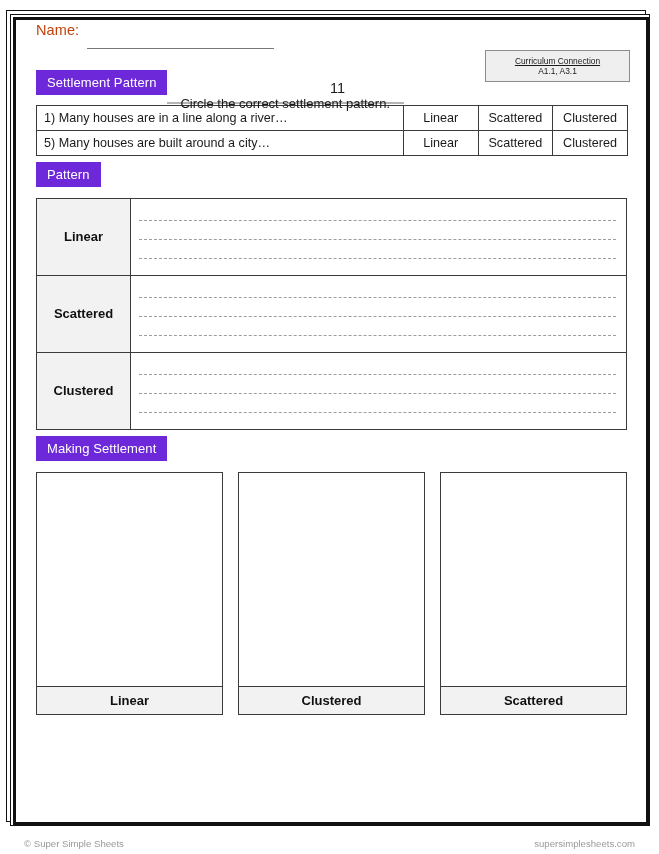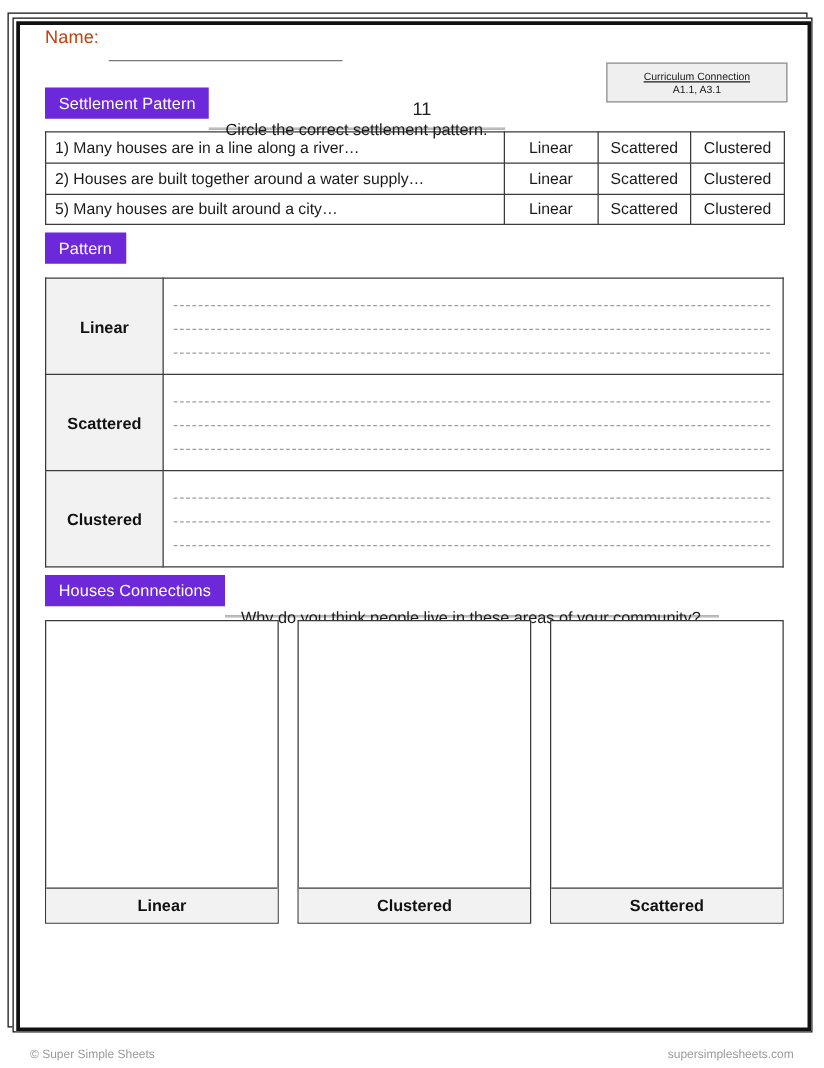--- a/index.html
+++ b/index.html
@@ -283,26 +283,20 @@
 
     <table class="quiz-table">
       <tbody>
         <tr>
           <td class="q-text">1) Many houses are in a line along a river…</td>
           <td class="q-opt">Linear</td>
           <td class="q-opt">Scattered</td>
           <td class="q-opt">Clustered</td>
         </tr>
         <tr>
-          <td class="q-text">2) Houses are built together around a water supply…</td>
-          <td class="q-opt">Linear</td>
-          <td class="q-opt">Scattered</td>
-          <td class="q-opt">Clustered</td>
-        </tr>
-        <tr>
           <td class="q-text">5) Many houses are built around a city…</td>
           <td class="q-opt">Linear</td>
           <td class="q-opt">Scattered</td>
           <td class="q-opt">Clustered</td>
         </tr>
       </tbody>
     </table>
 
     <div class="section-bar">
       <div class="section-tag">Pattern</div>
@@ -337,22 +331,21 @@
               <div class="write-line"></div>
               <div class="write-line"></div>
               <div class="write-line"></div>
             </div>
           </td>
         </tr>
       </tbody>
     </table>
 
     <div class="section-bar">
-      <div class="section-tag">Houses Connections</div>
-      <div class="section-desc">Why do you think people live in these areas of your community?</div>
+      <div class="section-tag">Making Settlement</div>
     </div>
 
     <div class="draw-row">
       <div class="draw-box">
         <div class="draw-canvas"></div>
         <div class="draw-caption">Linear</div>
       </div>
       <div class="draw-box">
         <div class="draw-canvas"></div>
         <div class="draw-caption">Clustered</div>

